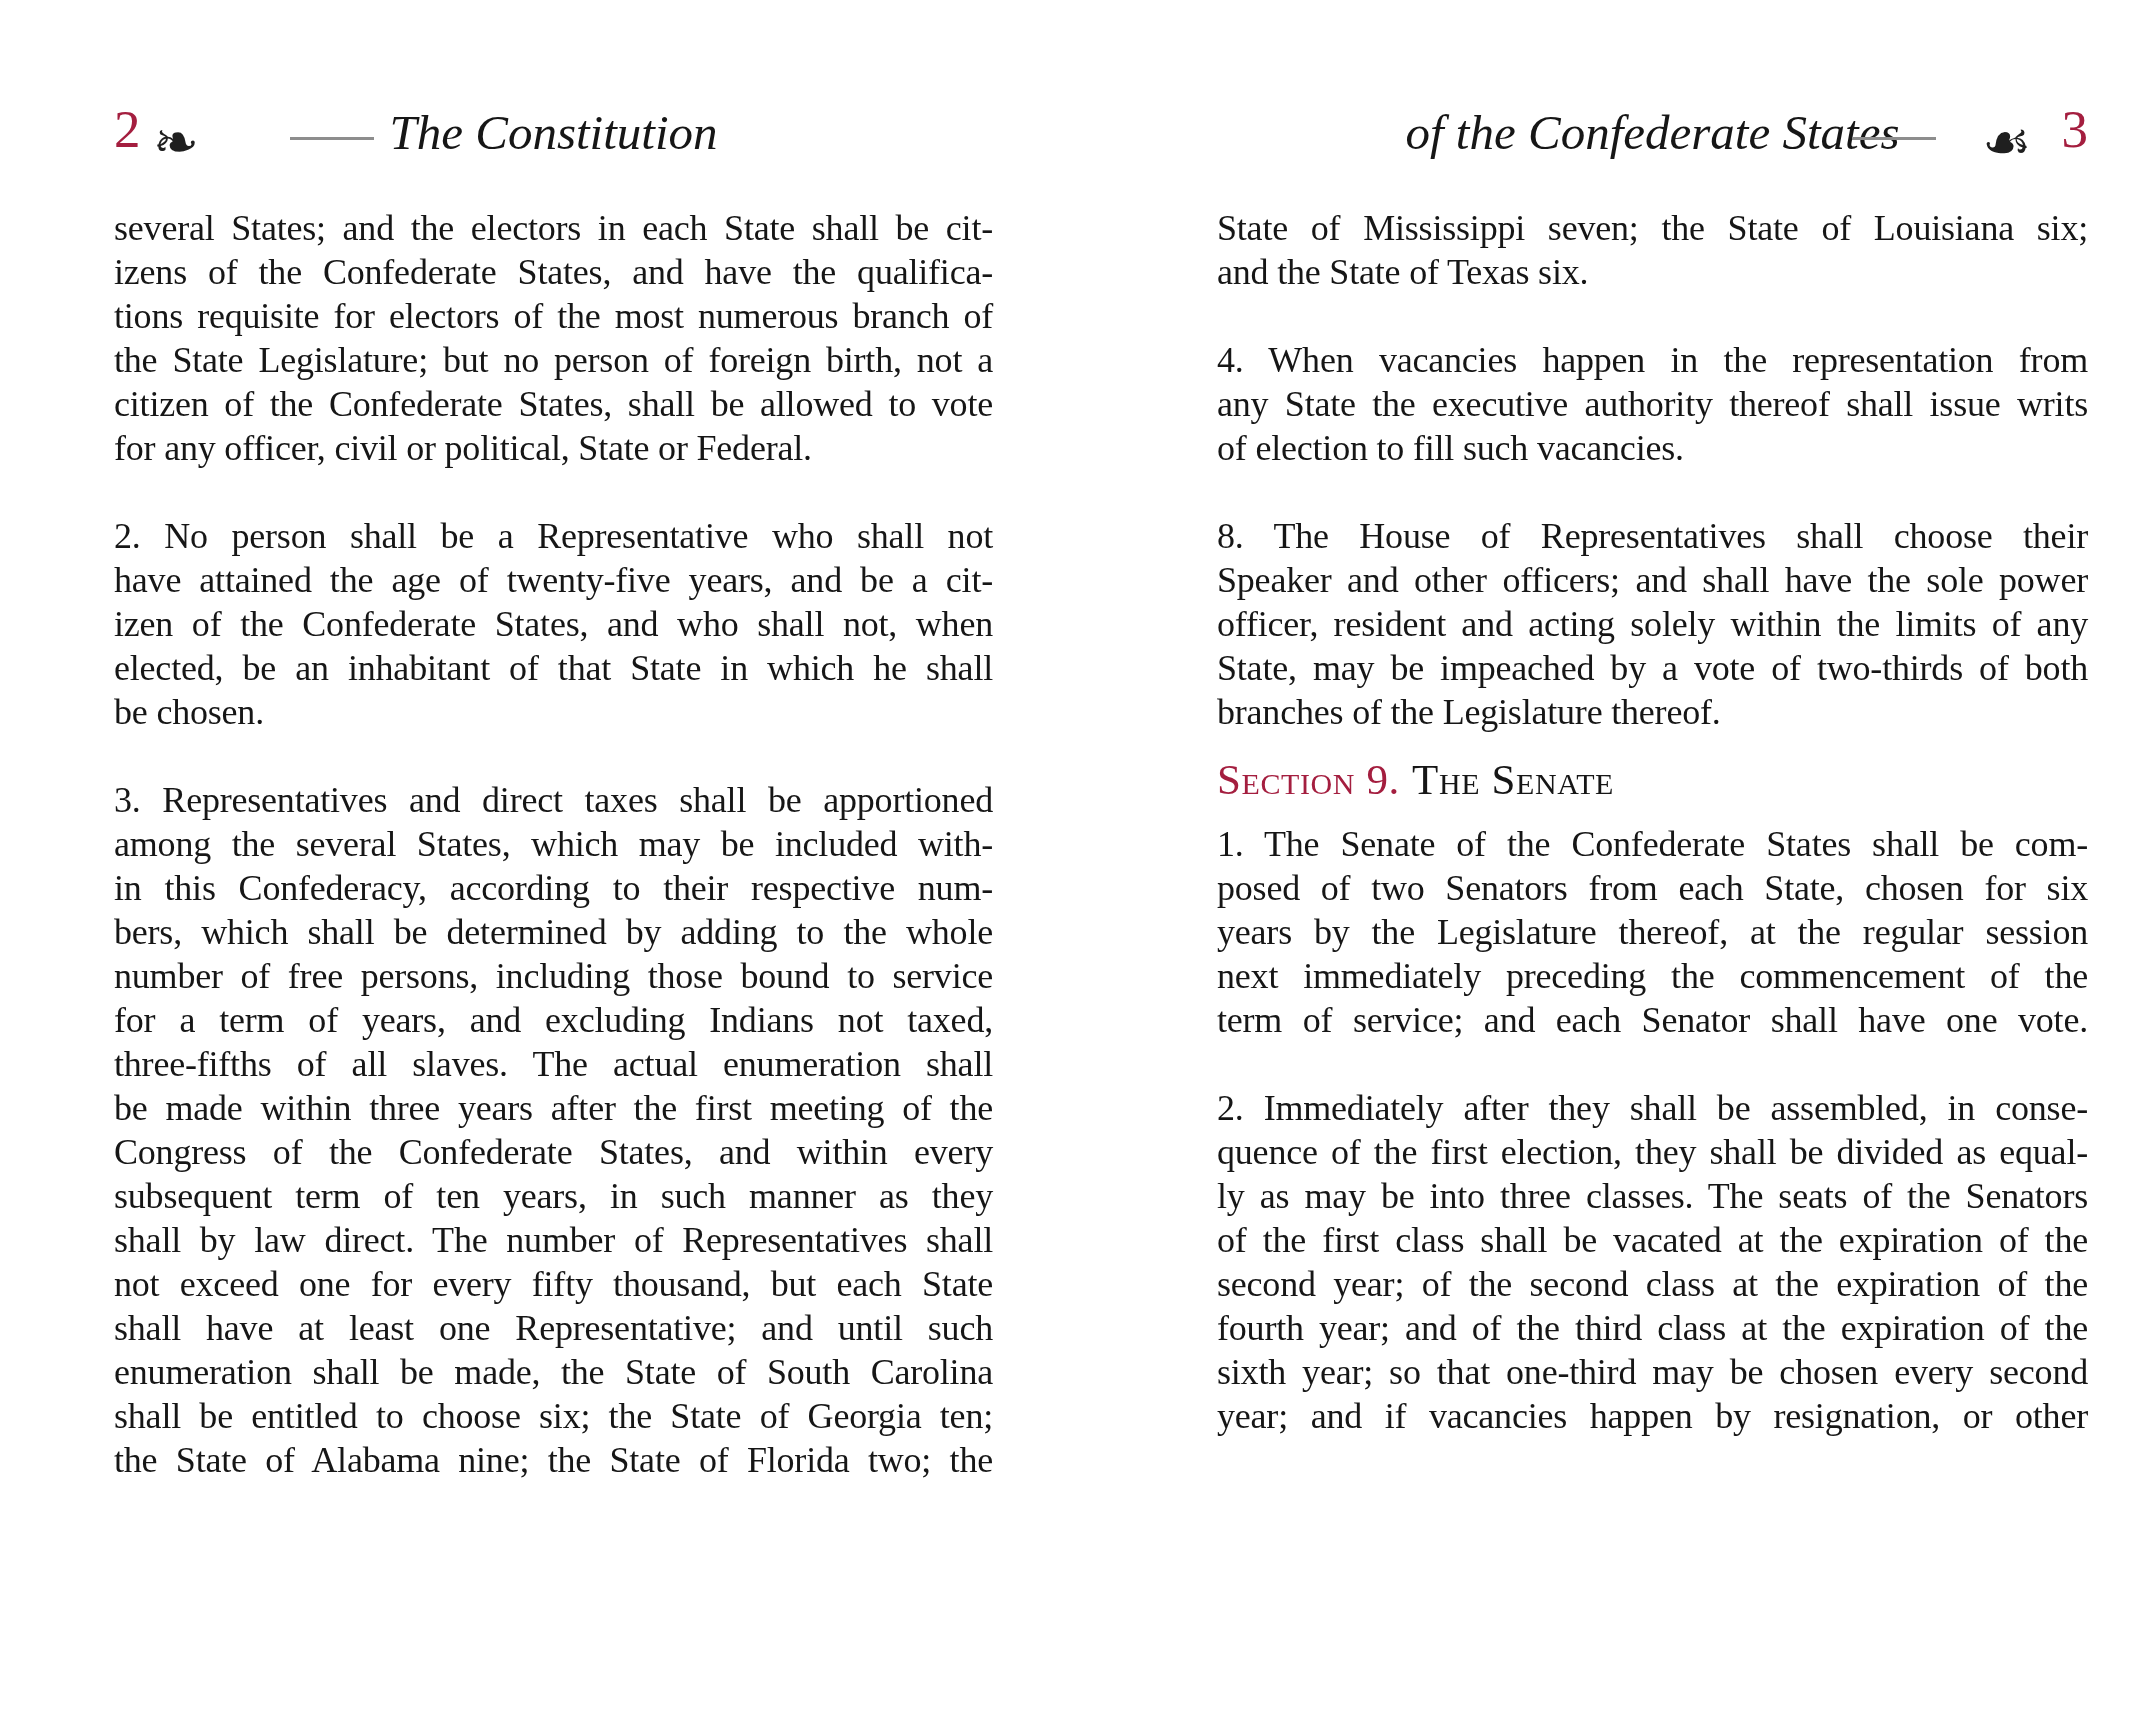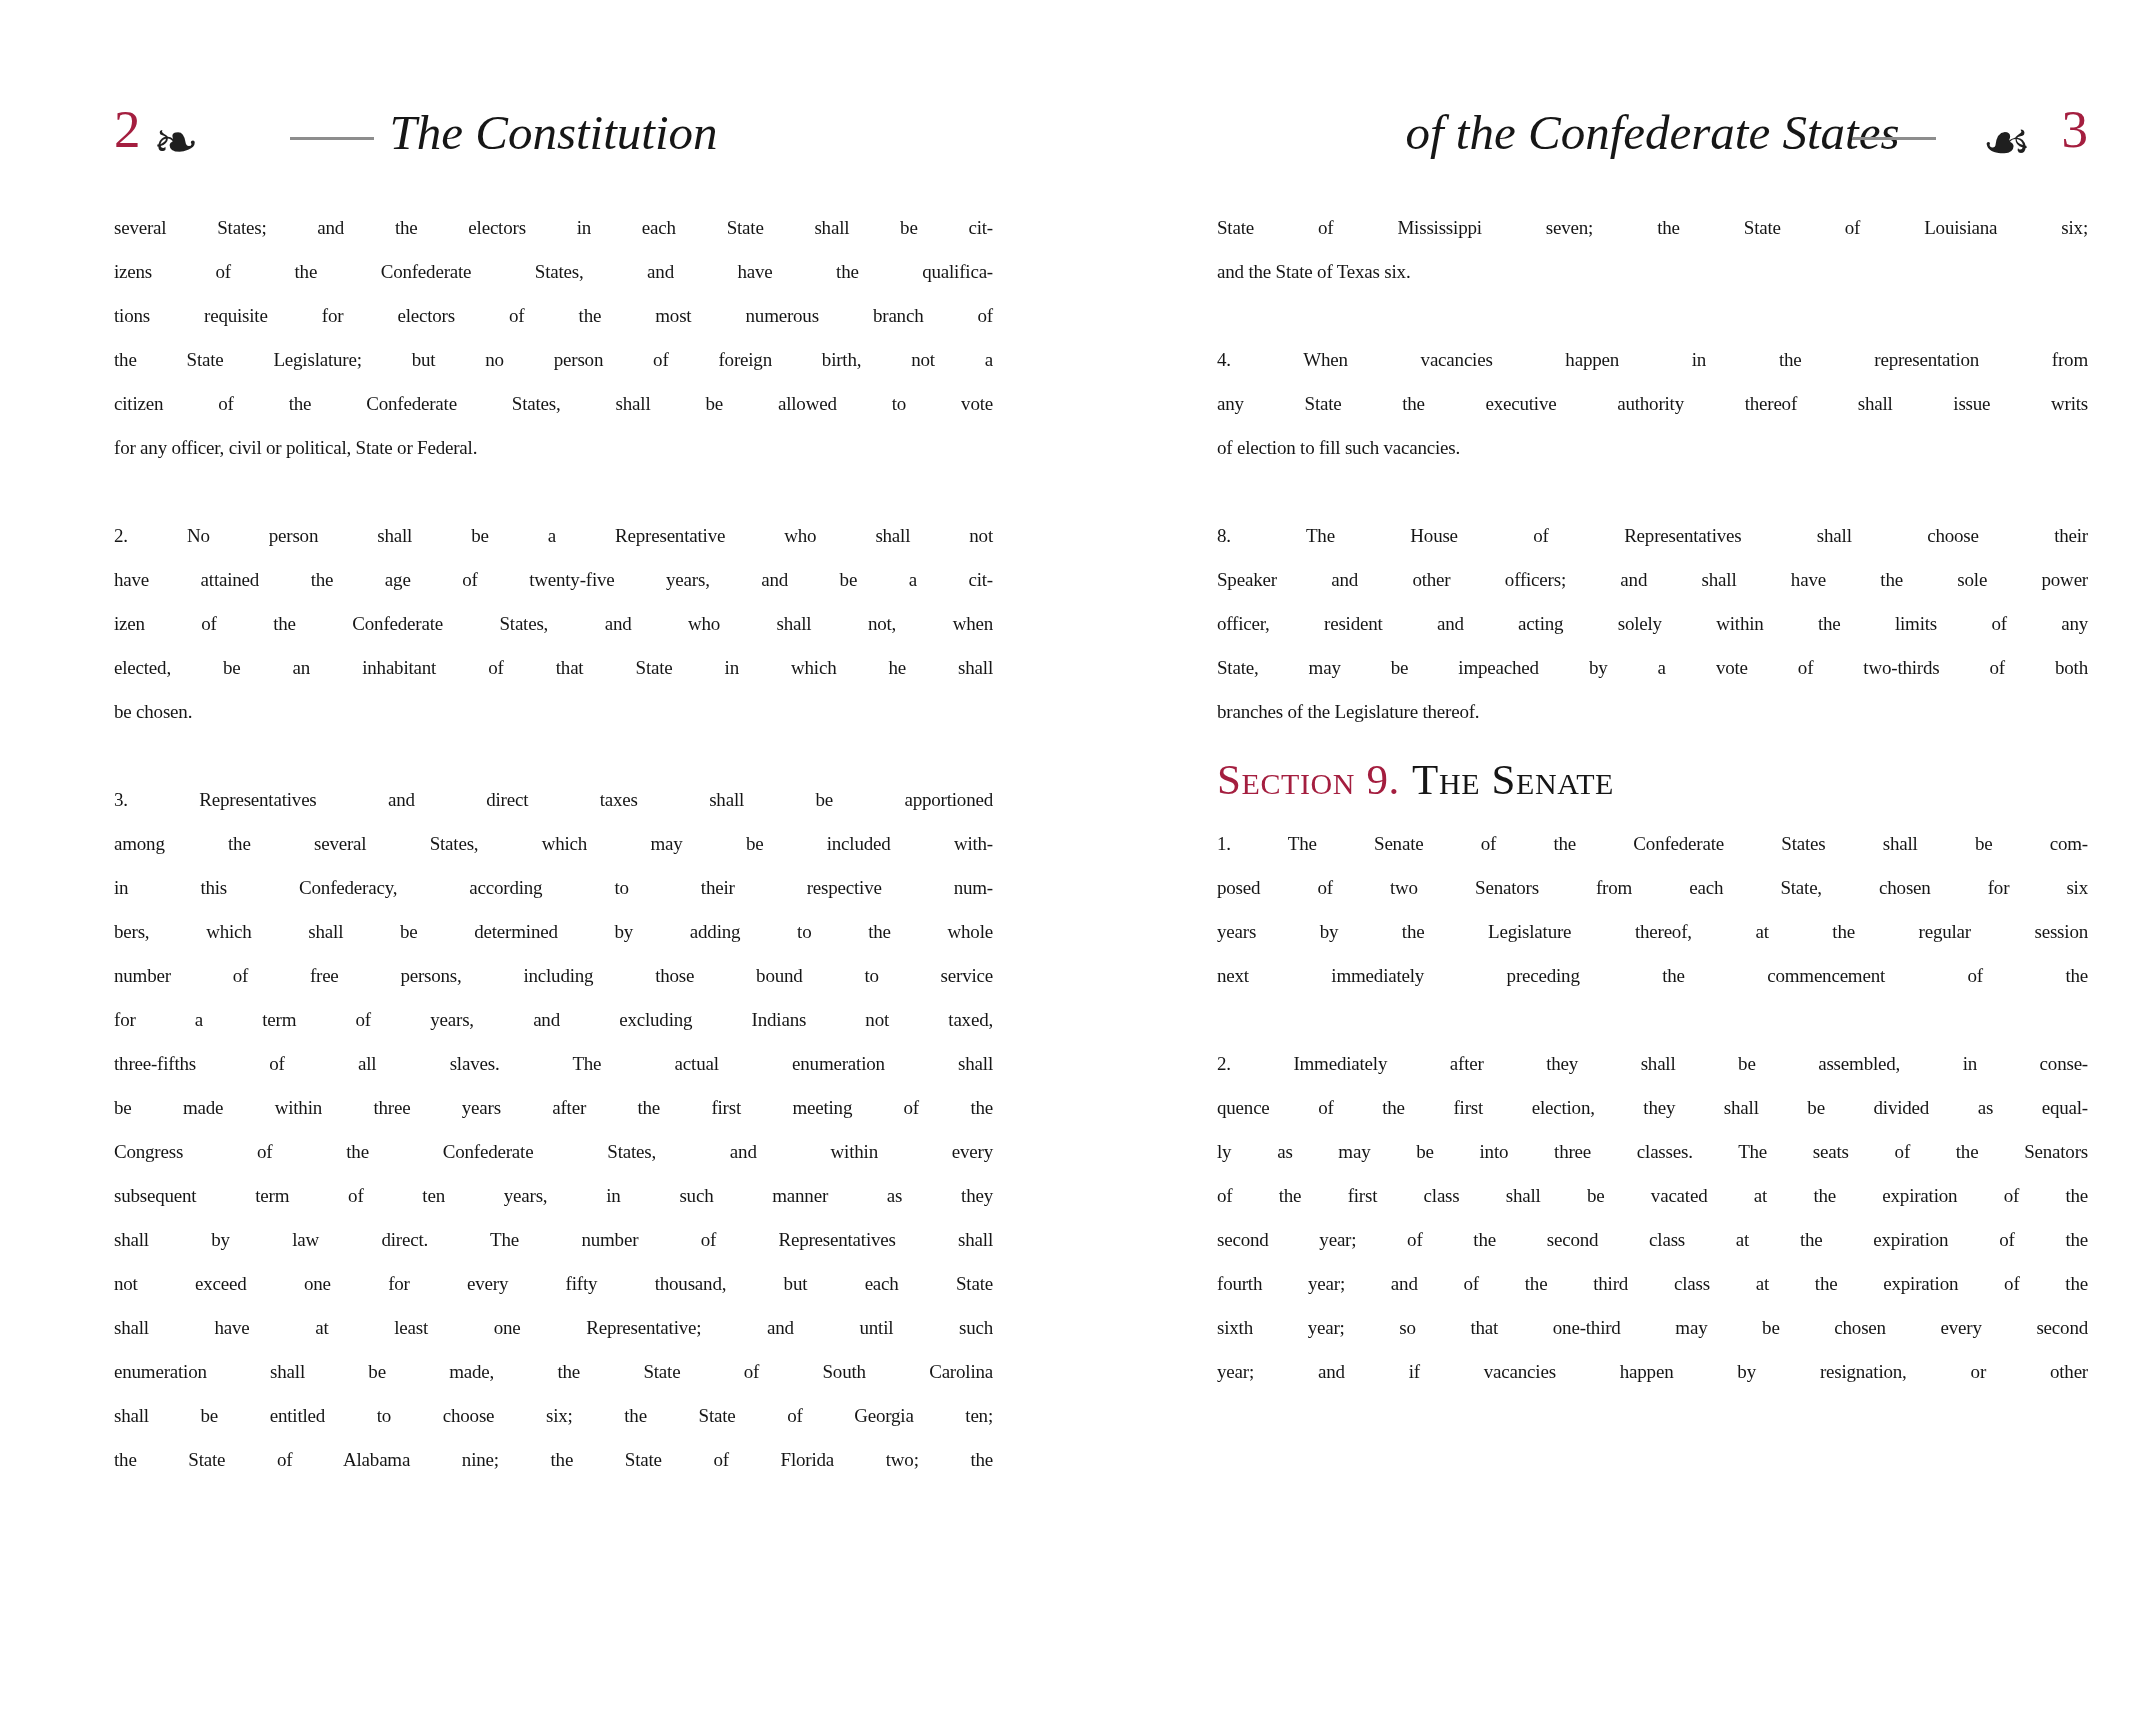--- a/index.html
+++ b/index.html
@@ -53,21 +53,21 @@
     font-style: italic;
     font-size: 49px; line-height: 1.15;
     white-space: nowrap;
   }
 
   
   .body-text { position: absolute; top: 206px; left: 0; right: 0; }
   .paragraph { margin: 0 0 44px 0; }
   .paragraph:last-child { margin-bottom: 0; }
   .line {
-    font-size: 19px;
+    font-size: 36px;
     line-height: 44px;
     letter-spacing: -0.2px;
     text-align: justify;
     text-align-last: justify;
     text-justify: inter-word;
     white-space: nowrap;
   }
   .line.last { text-align-last: left; }
   .heading {
     font-size: 43px;
@@ -153,20 +153,21 @@
           <div class="line">officer, resident and acting solely within the limits of any</div>
           <div class="line">State, may be impeached by a vote of two-thirds of both</div>
           <div class="line last">branches of the Legislature thereof.</div>
         </div>
         <div class="heading"><span class="num">Section 9.</span><span class="ttl">The Senate</span></div>
         <div class="paragraph">
           <div class="line">1. The Senate of the Confederate States shall be com-</div>
           <div class="line">posed of two Senators from each State, chosen for six</div>
           <div class="line">years by the Legislature thereof, at the regular session</div>
           <div class="line">next immediately preceding the commencement of the</div>
+          <div class="line">term of service; and each Senator shall have one vote.</div>
         </div>
         <div class="paragraph">
           <div class="line">2. Immediately after they shall be assembled, in conse-</div>
           <div class="line">quence of the first election, they shall be divided as equal-</div>
           <div class="line">ly as may be into three classes. The seats of the Senators</div>
           <div class="line">of the first class shall be vacated at the expiration of the</div>
           <div class="line">second year; of the second class at the expiration of the</div>
           <div class="line">fourth year; and of the third class at the expiration of the</div>
           <div class="line">sixth year; so that one-third may be chosen every second</div>
           <div class="line">year; and if vacancies happen by resignation, or other</div>

